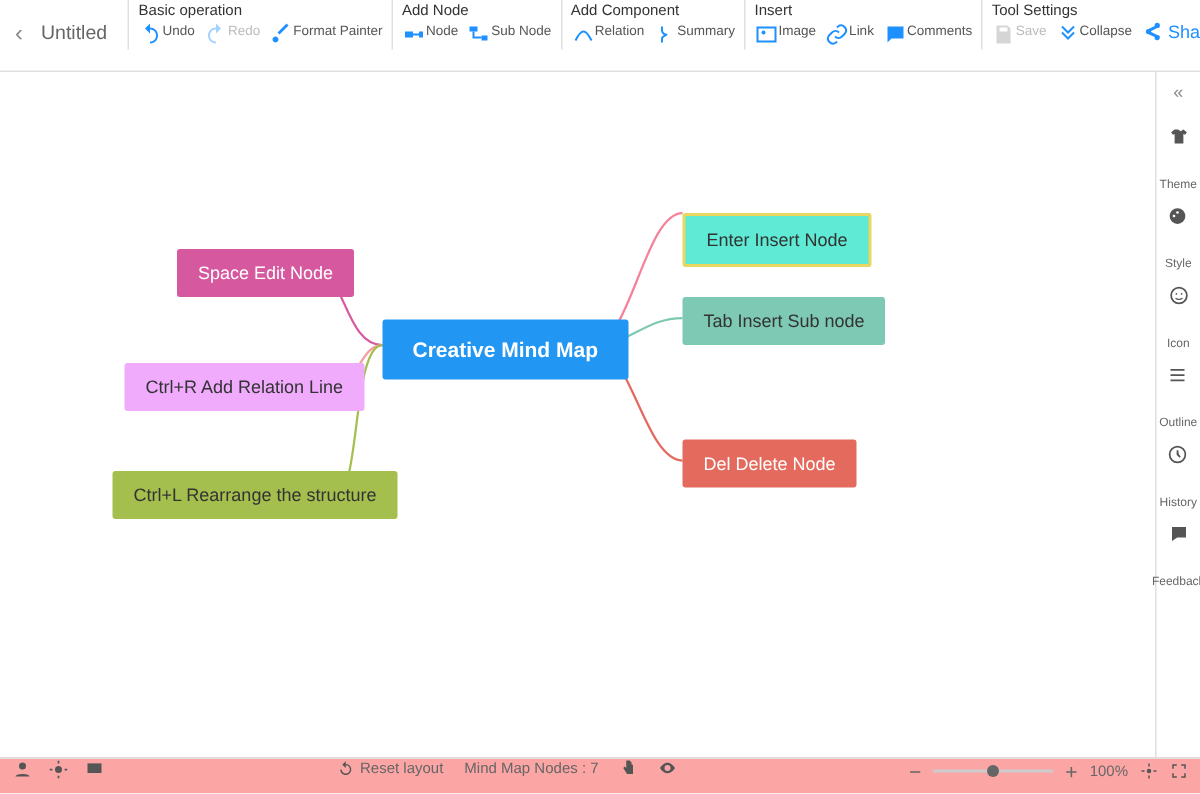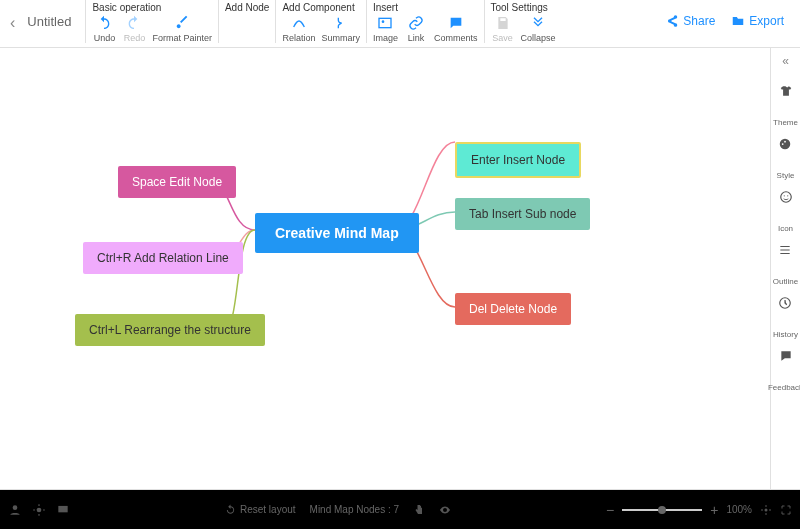--- a/index.html
+++ b/index.html
@@ -4,21 +4,21 @@
 <style>
 *{margin:0;padding:0;box-sizing:border-box;font-family:Arial,sans-serif}
 body{width:800px;height:529px;overflow:hidden;background:#fff;position:relative;font-size:11px;color:#333}
 .topbar{display:flex;align-items:flex-start;border-bottom:1px solid #e0e0e0;height:48px;padding:0 8px;background:#fff}
 .back{font-size:16px;color:#888;padding:14px 8px 0 2px;cursor:pointer}
 .title{font-size:13px;color:#666;padding:14px 14px 0 4px}
 .toolgroups{display:flex;flex:1}
 .group{border-left:1px solid #e0e0e0;padding:2px 6px 0 6px}
 .group-label{font-size:10px;font-weight:normal;color:#333;margin-bottom:2px}
 .group-items{display:flex;gap:6px}
-.tool{display:flex;flex-direction:column;align-items:center;cursor:pointer;min-width:24px}
+.tool{display:flex;flex-direction:row;cursor:pointer;min-width:24px}
 .tool svg,.tool .ico{width:16px;height:16px;margin-bottom:2px}
 .tool span{font-size:9px;color:#555;white-space:nowrap}
 .tool.disabled{opacity:.4;cursor:default}
 .right-actions{display:flex;align-items:flex-end;gap:16px;padding:14px 8px 0 0}
 .action{display:flex;align-items:center;gap:4px;cursor:pointer;font-size:12px}
 .action.share{color:#1e90ff}
 .action.export{color:#1e90ff}
 .save-badge{position:absolute;top:56px;right:38px;background:#b8b8b8;color:#fff;font-size:10px;padding:3px 8px;border-radius:3px;display:flex;align-items:center;gap:4px}
 .canvas{position:absolute;top:48px;left:0;right:30px;bottom:24px;background:#fff}
 .node{position:absolute;padding:9px 14px;font-size:12px;border-radius:2px;white-space:nowrap}
@@ -26,21 +26,21 @@
 .n1{background:#5eead4;border:2px solid #e8d860;left:455px;top:94px;color:#333}
 .n2{background:#7ec9b3;left:455px;top:150px;color:#333}
 .n3{background:#e46a5e;left:455px;top:245px;color:#fff}
 .n4{background:#d6589f;left:118px;top:118px;color:#fff}
 .n5{background:#f0abfc;left:83px;top:194px;color:#333}
 .n6{background:#a4bf4d;left:75px;top:266px;color:#333}
 .sidebar{position:absolute;right:0;top:48px;bottom:24px;width:30px;border-left:1px solid #e0e0e0;background:#fff;display:flex;flex-direction:column;align-items:center;padding-top:6px;gap:10px}
 .side-item{display:flex;flex-direction:column;align-items:center;cursor:pointer;gap:20px}
 .side-item span{font-size:8px;color:#666}
 .collapse{font-size:12px;color:#888;cursor:pointer;margin-bottom:6px}
-.statusbar{position:absolute;bottom:0;left:0;right:0;height:40px;border-top:1px solid #e0e0e0;display:flex;align-items:center;padding:0 8px;font-size:10px;color:#666;background:#000000}
+.statusbar{position:absolute;bottom:0;left:0;right:0;height:24px;border-top:1px solid #e0e0e0;display:flex;align-items:flex-start;padding:0 8px;font-size:10px;color:#666;background:#fca5a5}
 .sb-left{display:flex;gap:10px}
 .sb-center{flex:1;display:flex;justify-content:center;gap:14px;align-items:center}
 .sb-right{display:flex;align-items:center;gap:8px}
 .zoom-track{width:80px;height:2px;background:#ccc;position:relative}
 .zoom-thumb{position:absolute;width:8px;height:8px;background:#666;border-radius:50%;top:-3px;left:36px}
 svg.lines{position:absolute;top:0;left:0;width:100%;height:100%;pointer-events:none}
 .sicon{width:14px;height:14px;fill:#666}
 </style>
 </head>
 <body>
@@ -69,20 +69,38 @@
             <svg class="ico" viewBox="0 0 24 24">
               <path fill="#1e90ff" d="M7 14c-2 0-3 2-3 3 0 2 2 3 3 3s3-1 3-3c0-1-1-3-3-3zm13-11l-2-2-9 9 2 2 9-9z"></path>
             </svg>
             <span>Format Painter</span>
           </div>
       </div>
     </div>
 
     <div class="group">
       <div class="group-label">Add Node</div>
+      <div class="group-items">
+        <div class="tool">
+            <svg class="ico" viewBox="0 0 24 24">
+              <rect x="3" y="9" width="8" height="6" fill="#1e90ff"></rect>
+              <path stroke="#1e90ff" stroke-width="2" d="M11 12h6" fill="none"></path>
+              <rect x="17" y="9" width="4" height="6" fill="#1e90ff"></rect>
+            </svg>
+            <span>Node</span>
+          </div>
+        <div class="tool">
+            <svg class="ico" viewBox="0 0 24 24">
+              <rect x="3" y="4" width="8" height="5" fill="#1e90ff"></rect>
+              <path stroke="#1e90ff" stroke-width="2" d="M7 9v6h8" fill="none"></path>
+              <rect x="15" y="13" width="6" height="5" fill="#1e90ff"></rect>
+            </svg>
+            <span>Sub Node</span>
+          </div>
+      </div>
     </div>
 
     <div class="group">
       <div class="group-label">Add Component</div>
       <div class="group-items">
         <div class="tool">
             <svg class="ico" viewBox="0 0 24 24">
               <path stroke="#1e90ff" stroke-width="2" fill="none" d="M4 18c6-12 10-12 16 0"></path>
             </svg>
             <span>Relation</span>

